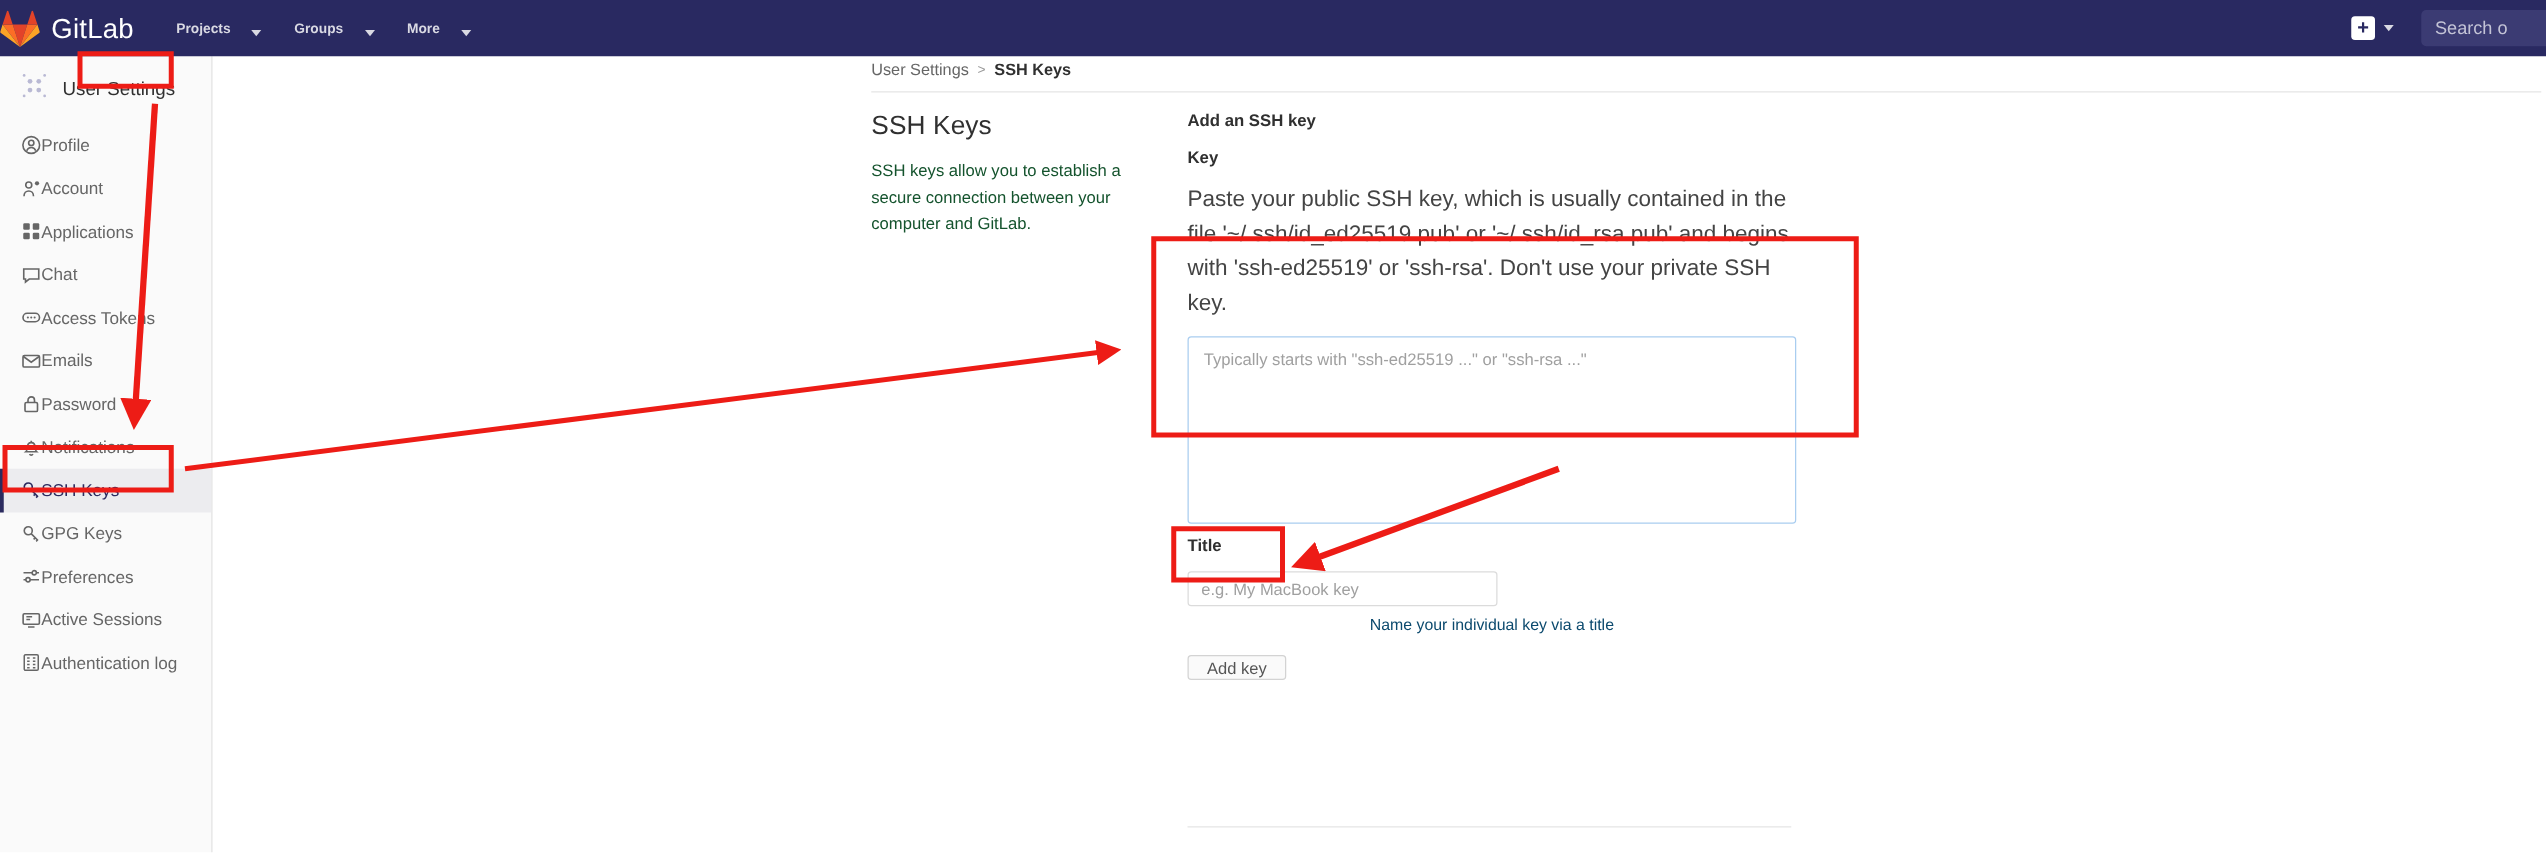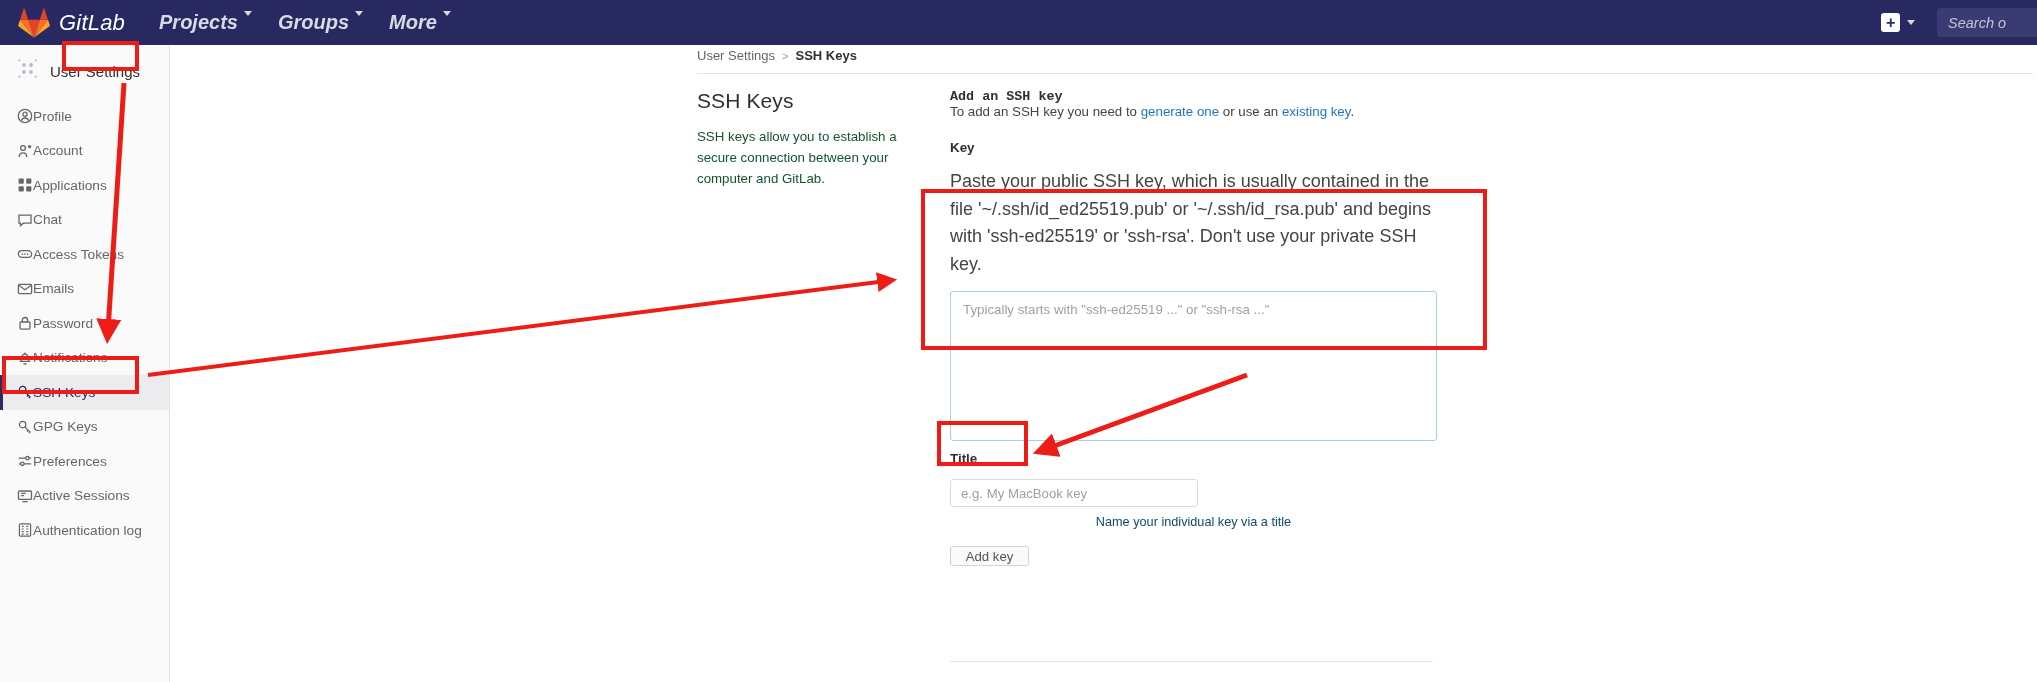--- a/index.html
+++ b/index.html
@@ -9,30 +9,30 @@
     background: #fff;
     font-family: "Liberation Sans", sans-serif;
     -webkit-font-smoothing: antialiased;
   }
   .page { position: relative; width: 2037px; height: 682px; background: #fff; }
 
   
   .topnav {
     position: absolute; top: 0; left: 0; width: 2037px; height: 45px;
     background: #292961; display: flex; align-items: center;
-    padding-left: 18px; z-index: 30; font-style: italic;
+    z-index: 30;
   }
   .gl-logo { width: 32px; height: 30px; display: block; }
   .gl-wordmark {
     color: #fff; font-size: 22px; font-weight: 400;
     letter-spacing: .2px; margin-left: 9px; margin-right: 34px;
   }
   .topnav-item {
-    color: #d9d9e3; font-size: 20px; font-weight: 600;
-    margin-right: 26px; display: flex; align-items: flex-start; gap: 6px;
+    color: #d9d9e3; font-size: 11px; font-weight: 600;
+    margin-right: 26px; display: flex; align-items: flex-end; gap: 17px;
     cursor: pointer; white-space: nowrap;
   }
   .chev { display: inline-block; width: 0; height: 0;
     border-left: 4.5px solid transparent; border-right: 4.5px solid transparent;
     border-top: 5px solid currentColor; }
   .topnav-right {
     position: absolute; right: 0; top: 0; height: 45px;
     display: flex; align-items: center; gap: 0;
   }
   .plus-box {
@@ -89,21 +89,21 @@
     background: #e5e5e5;
   }
 
   .col-left { position: absolute; left: 527px; top: 44px; width: 235px; }
   .h1 { font-size: 21px; color: #303030; font-weight: 400; margin-bottom: 14px;
         letter-spacing: .1px; }
   .lead { font-size: 13.3px; color: #14532d; line-height: 1.57; }
 
   .col-right { position: absolute; left: 780px; top: 44px; width: 487px; }
   .sec-title { font-size: 13.4px; color: #303030; font-weight: 700;
-    margin-bottom: 0; font-family: Liberation Mono, monospace; }
+    margin-bottom: 14px; }
   .sec-sub { font-size: 13.3px; color: #444; margin-bottom: 21px; }
   .sec-sub a { color: #1f75cb; text-decoration: none; }
   .field-label { font-size: 13.4px; color: #303030; font-weight: 700;
     margin-bottom: 13px; }
   .hint { font-size: 18px; color: #444; line-height: 1.53; margin-bottom: 13px; }
 
   .key-area {
     width: 487px; height: 150px; border: 1px solid #a9cdf0; border-radius: 3px;
     background: #fff; padding: 10px 12px; font-size: 13.3px; color: #a0a0a0;
     resize: none; font-family: "Liberation Sans", sans-serif; outline: none;
@@ -345,23 +345,20 @@
     <div class="crumb-rule"></div>
 
     <div class="col-left">
       <div class="h1">SSH Keys</div>
       <div class="lead">SSH keys allow you to establish a secure connection between your computer and GitLab.</div>
     </div>
 
     <div class="col-right">
       <div class="sec-title">Add an SSH key</div>
 
-      <div class="sec-sub">
-        <span>To add an SSH key you need to </span><a href="#">generate one</a><span> or use an </span><a href="#">existing key</a><span>.</span>
-      </div>
 
       <div class="field-label">Key</div>
       <div class="hint">Paste your public SSH key, which is usually contained in the file '~/.ssh/id_ed25519.pub' or '~/.ssh/id_rsa.pub' and begins with 'ssh-ed25519' or 'ssh-rsa'. Don't use your private SSH key.</div>
 
       <textarea class="key-area" placeholder="Typically starts with &quot;ssh-ed25519 ...&quot; or &quot;ssh-rsa ...&quot;" style=""></textarea>
 
       <div class="field-label" style="margin-top:10px;">Title</div>
       <input class="title-input" type="text" placeholder="e.g. My MacBook key" style="">
       <div class="sub-hint">Name your individual key via a title</div>
 

